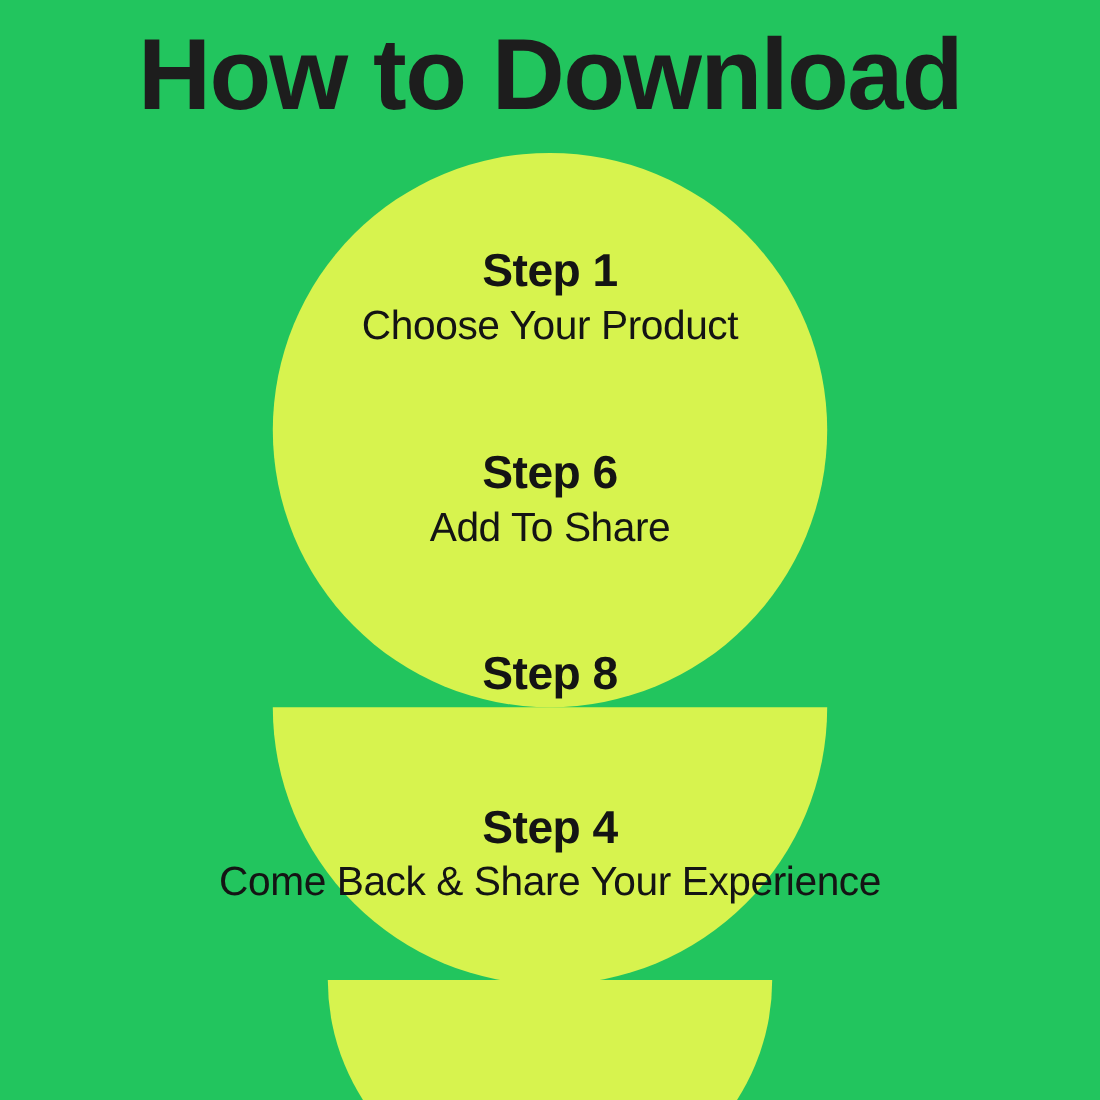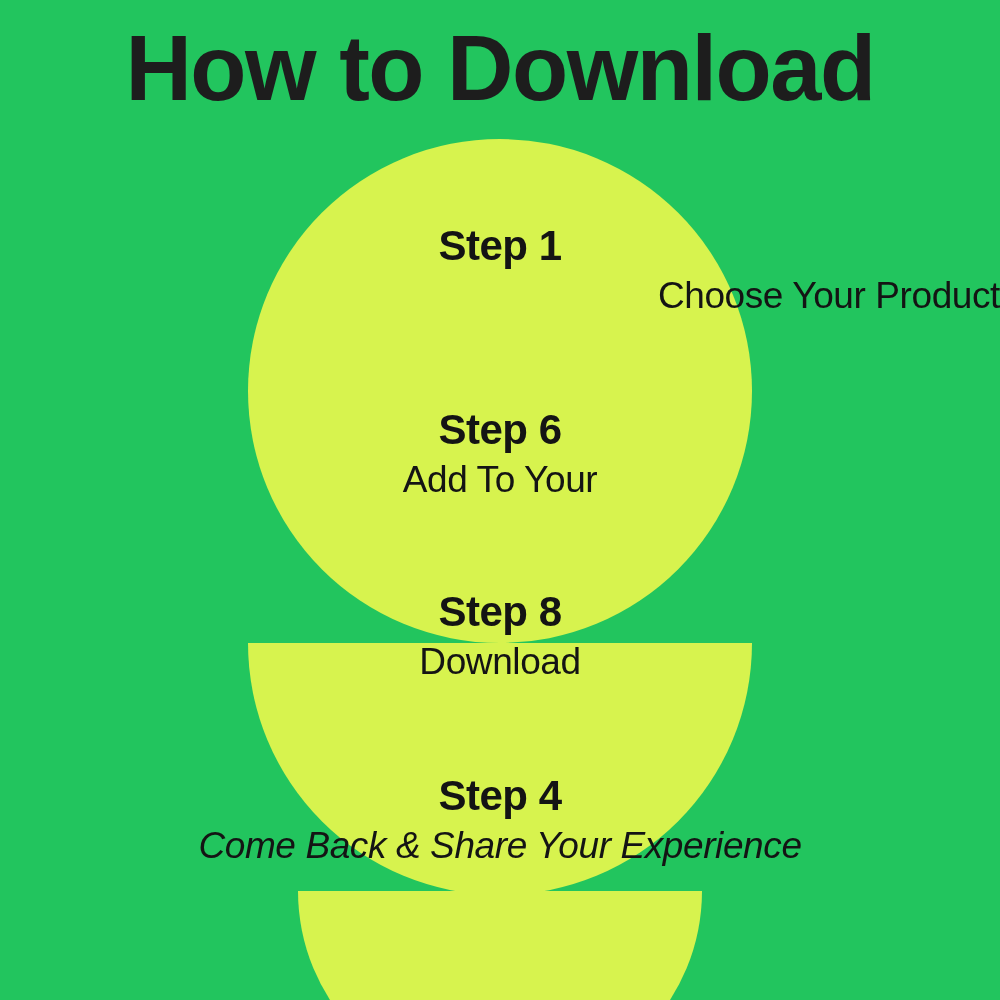--- a/index.html
+++ b/index.html
@@ -69,48 +69,47 @@
     letter-spacing: -0.4px;
     color: #1a1a1a;
     line-height: 1.18;
     margin-top: 5px;
     white-space: nowrap;
   }
 
   .step-1 { top: 222px; }
   .step-2 { top: 406px; }
   .step-3 { top: 588px; }
-  .step-4 { top: 772px; }
+  .step-4 { top: 728px; }
 </style>
 </head>
 <body style="background: rgb(232, 232, 232);">
 
 <div id="stage" style="background: #22c55e;">
 
   <svg id="shapes" viewBox="0 0 1000 1000" width="1000" height="1000">
     <circle cx="500" cy="391" r="252" fill="#d7f34e"></circle>
     <path d="M248,643 A252,252 0 0 0 752,643 Z" fill="#d7f34e"></path>
     <path d="M298,891 A202,202 0 0 0 702,891 Z" fill="#d7f34e"></path>
   </svg>
 
   <div id="page-title">How to Download</div>
 
   <div class="step-block step-1">
     <div class="step-heading" style="color: rgb(20, 20, 20);">Step 1</div>
-    <div class="step-caption" style="color: rgb(20, 20, 20); text-align: right;">Choose Your Product</div>
+    <div class="step-caption" style="color: rgb(20, 20, 20);">Choose Your Product</div>
   </div>
 
   <div class="step-block step-2">
     <div class="step-heading" style="color: rgb(20, 20, 20);">Step 6</div>
-    <div class="step-caption" style="color: rgb(20, 20, 20);">Add To Your</div>
+    <div class="step-caption" style="color: rgb(20, 20, 20);">Add To Share</div>
   </div>
 
   <div class="step-block step-3">
     <div class="step-heading" style="color: rgb(20, 20, 20);">Step 8</div>
-    <div class="step-caption" style="color: rgb(20, 20, 20);">Download</div>
   </div>
 
   <div class="step-block step-4">
     <div class="step-heading" style="color: rgb(20, 20, 20);">Step 4</div>
-    <div class="step-caption" style="color: rgb(20, 20, 20); font-style: italic;">Come Back &amp; Share Your Experience</div>
+    <div class="step-caption" style="color: rgb(20, 20, 20);">Come Back &amp; Share Your Experience</div>
   </div>
 
 </div>
 
 </body></html>

